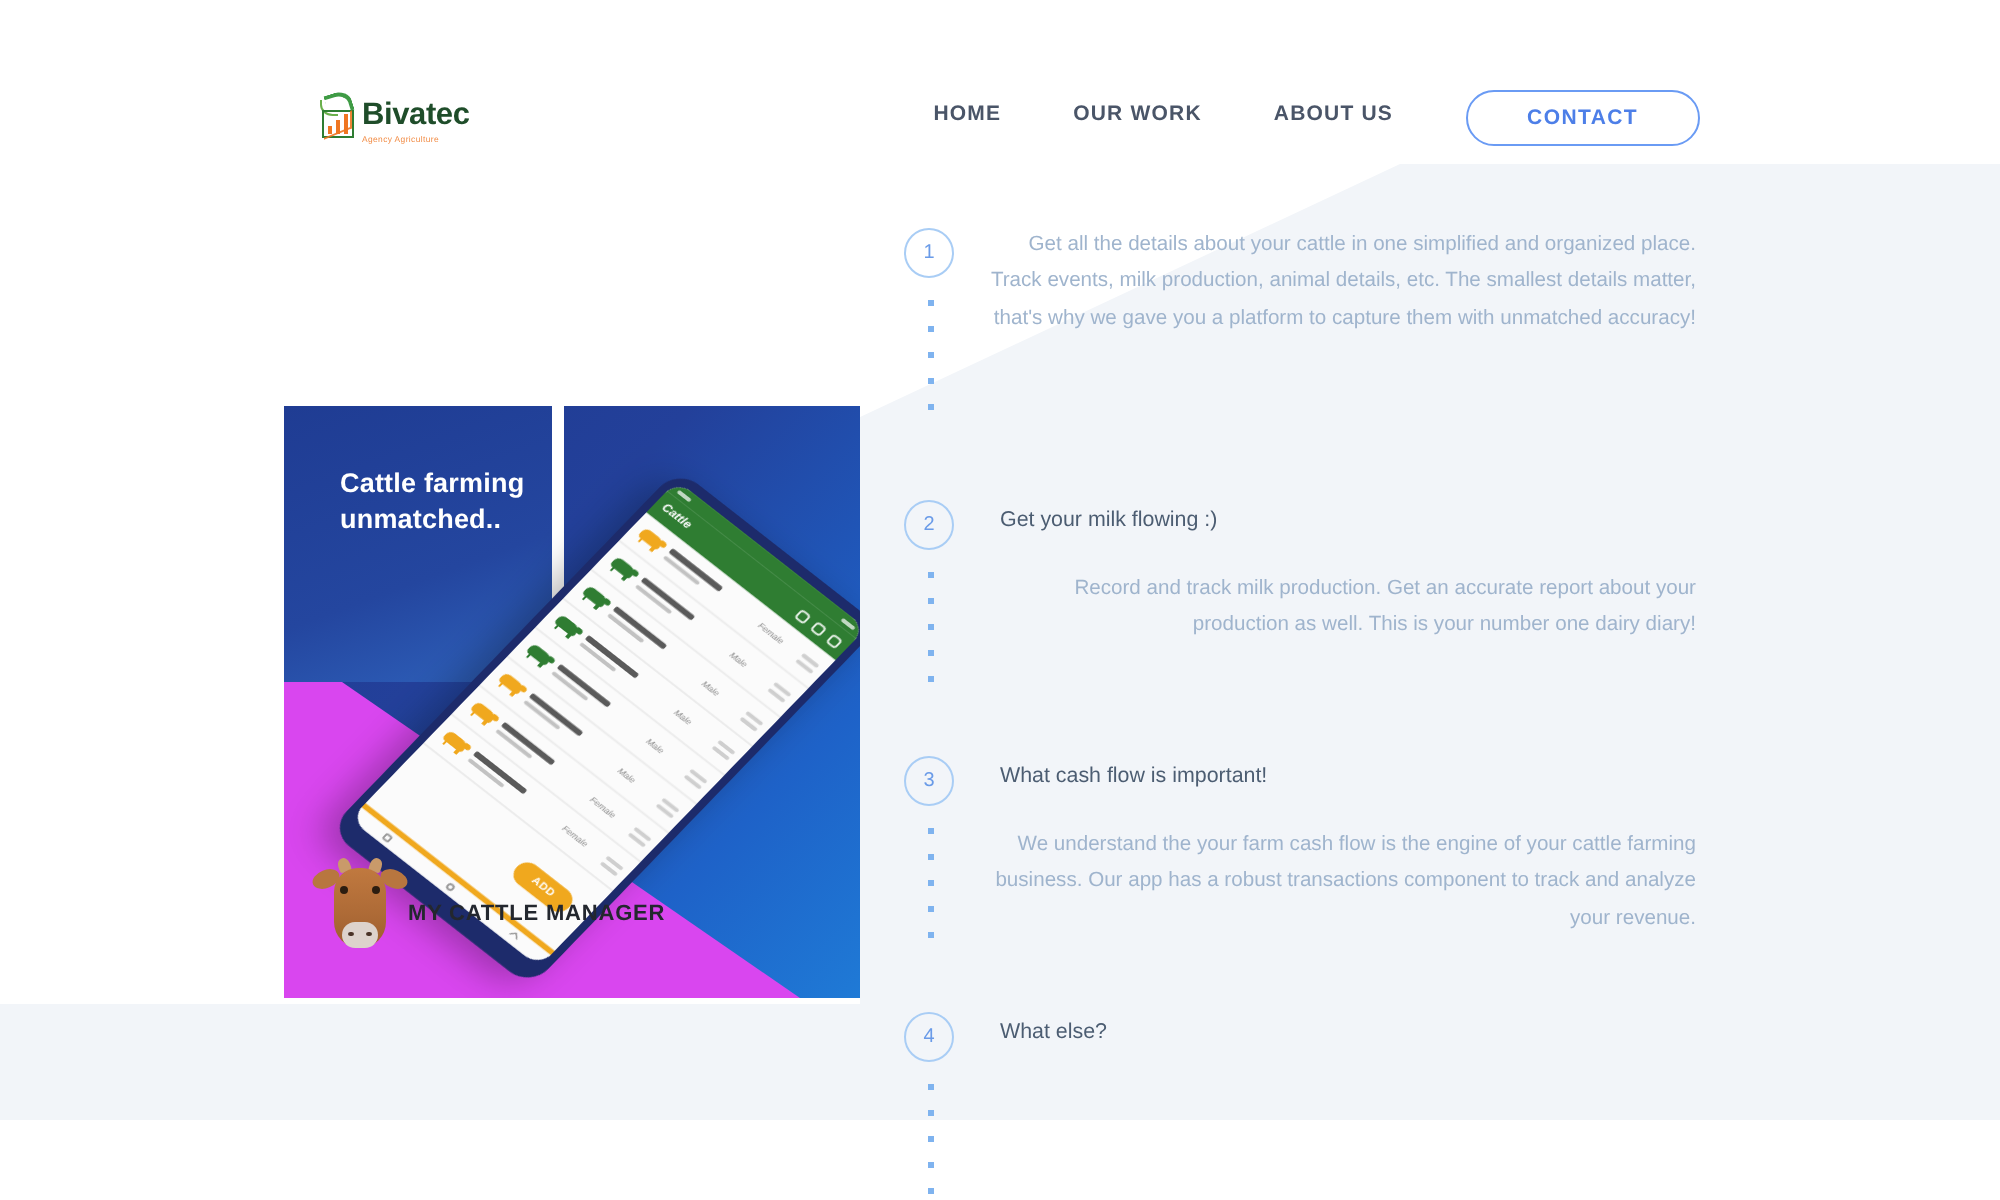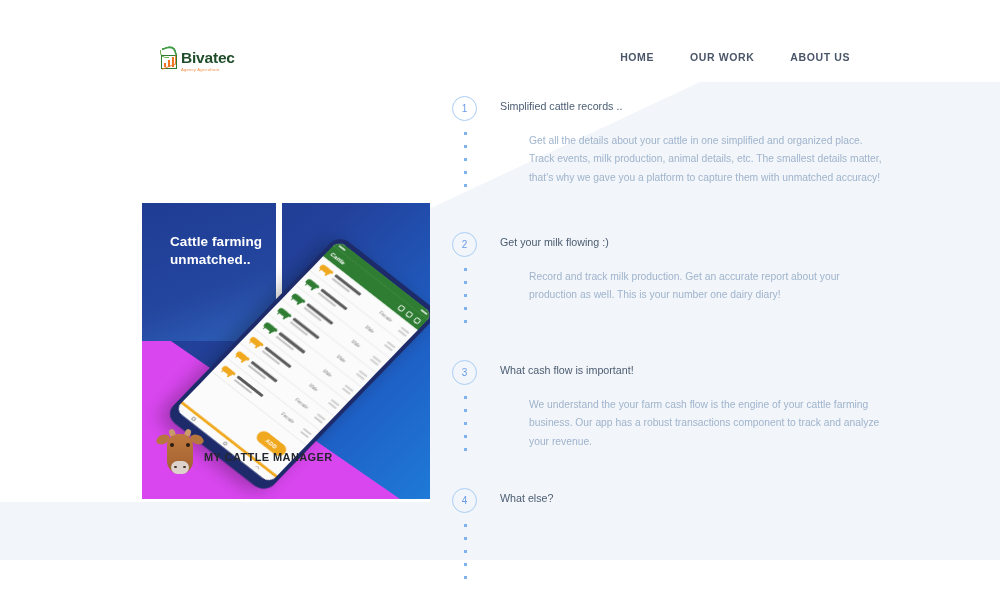--- a/index.html
+++ b/index.html
@@ -456,26 +456,27 @@
     background: #7fb3ef;
   }
   .feat-title {
     margin-left: 48px;
     font-size: 10.7px;
     color: #4c5d72;
     line-height: 1.3;
     padding-top: 4px;
   }
   .feat-body {
-    margin-left: 77px;
+    margin-left: 36px;
     margin-top: 18px;
     font-size: 10.3px;
     line-height: 1.78;
     color: #9fb4cd;
     max-width: 360px;
+    text-align: right;
   }
 
   .f1 { height: 122px; }
   .f2 { height: 114px; }
   .f3 { height: 114px; }
   .f4 { height: 110px; }
 </style>
 </head>
 <body>
 
@@ -497,20 +498,21 @@
       <div class="brand-text">
         <span class="brand-name">Bivatec</span>
         <span class="brand-tagline">Agency Agriculture</span>
       </div>
     </div>
 
     <div class="nav">
       <a class="nav-link">HOME</a>
       <a class="nav-link">OUR WORK</a>
       <a class="nav-link">ABOUT US</a>
+      <button class="nav-cta">CONTACT</button>
     </div>
 
   </div>
 
   <div class="band"></div>
 
   <div class="promo">
     <div class="promo-blue"></div>
     <div class="promo-blue-left"></div>
     <div class="promo-white-gap"></div>
@@ -704,21 +706,20 @@
 
     <div class="feature f1">
       <div class="badge">1</div>
       <div class="dots">
           <i></i>
           <i></i>
           <i></i>
           <i></i>
           <i></i>
         </div>
-      <div class="feat-title">Simplified cattle records ..</div>
       <div class="feat-body">Get all the details about your cattle in one simplified and organized place. Track events, milk production, animal details, etc. The smallest details matter, that's why we gave you a platform to capture them with unmatched accuracy!</div>
     </div>
 
     <div class="feature f2">
       <div class="badge">2</div>
       <div class="dots">
           <i></i>
           <i></i>
           <i></i>
           <i></i>

